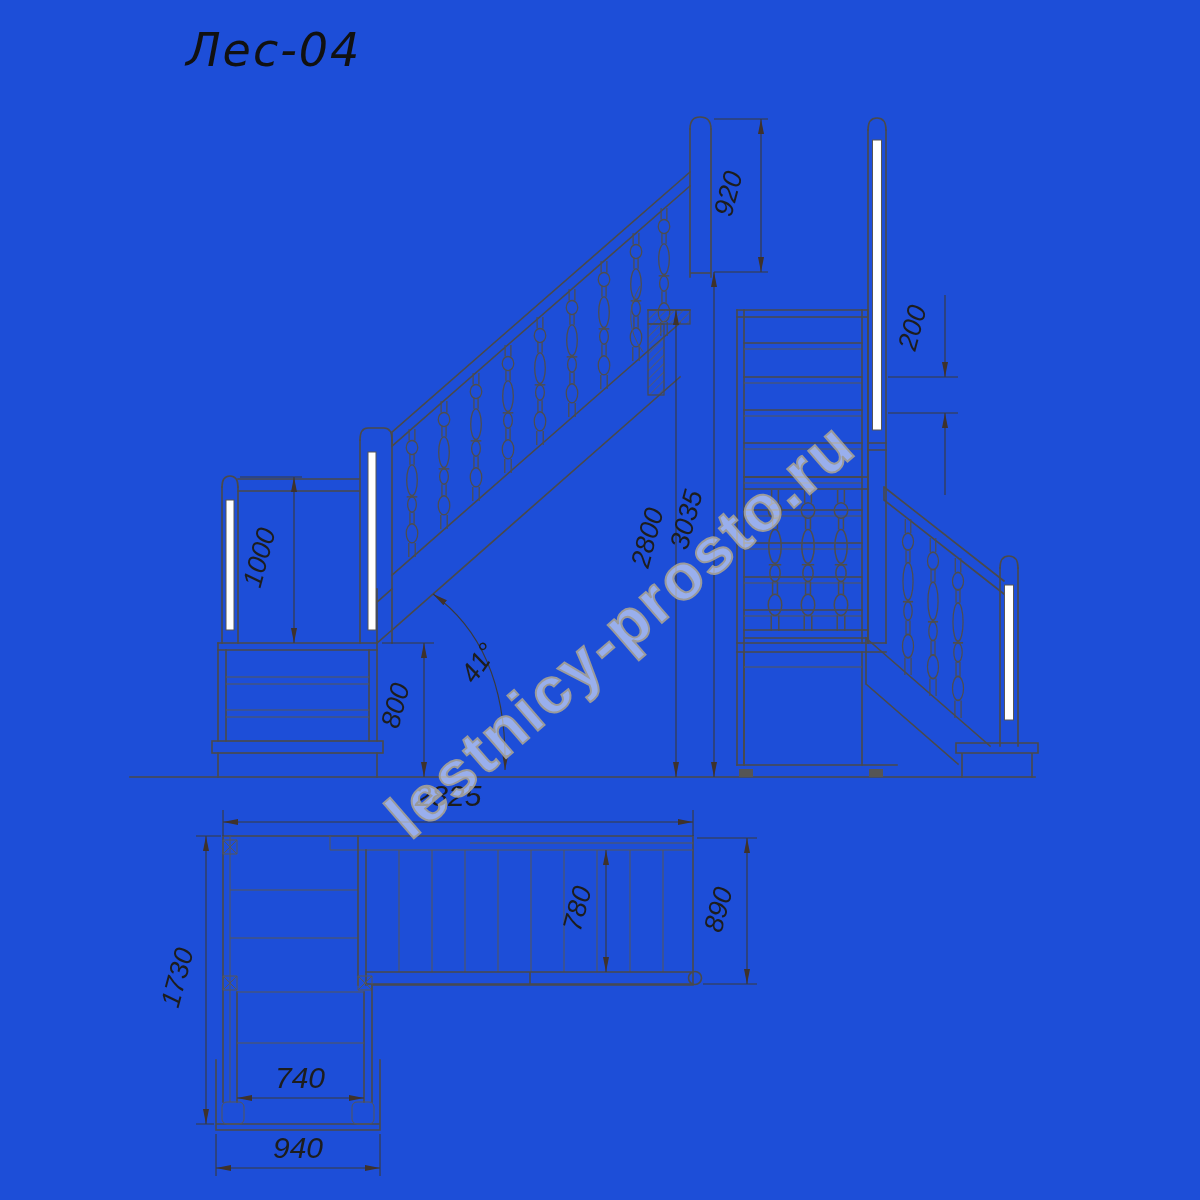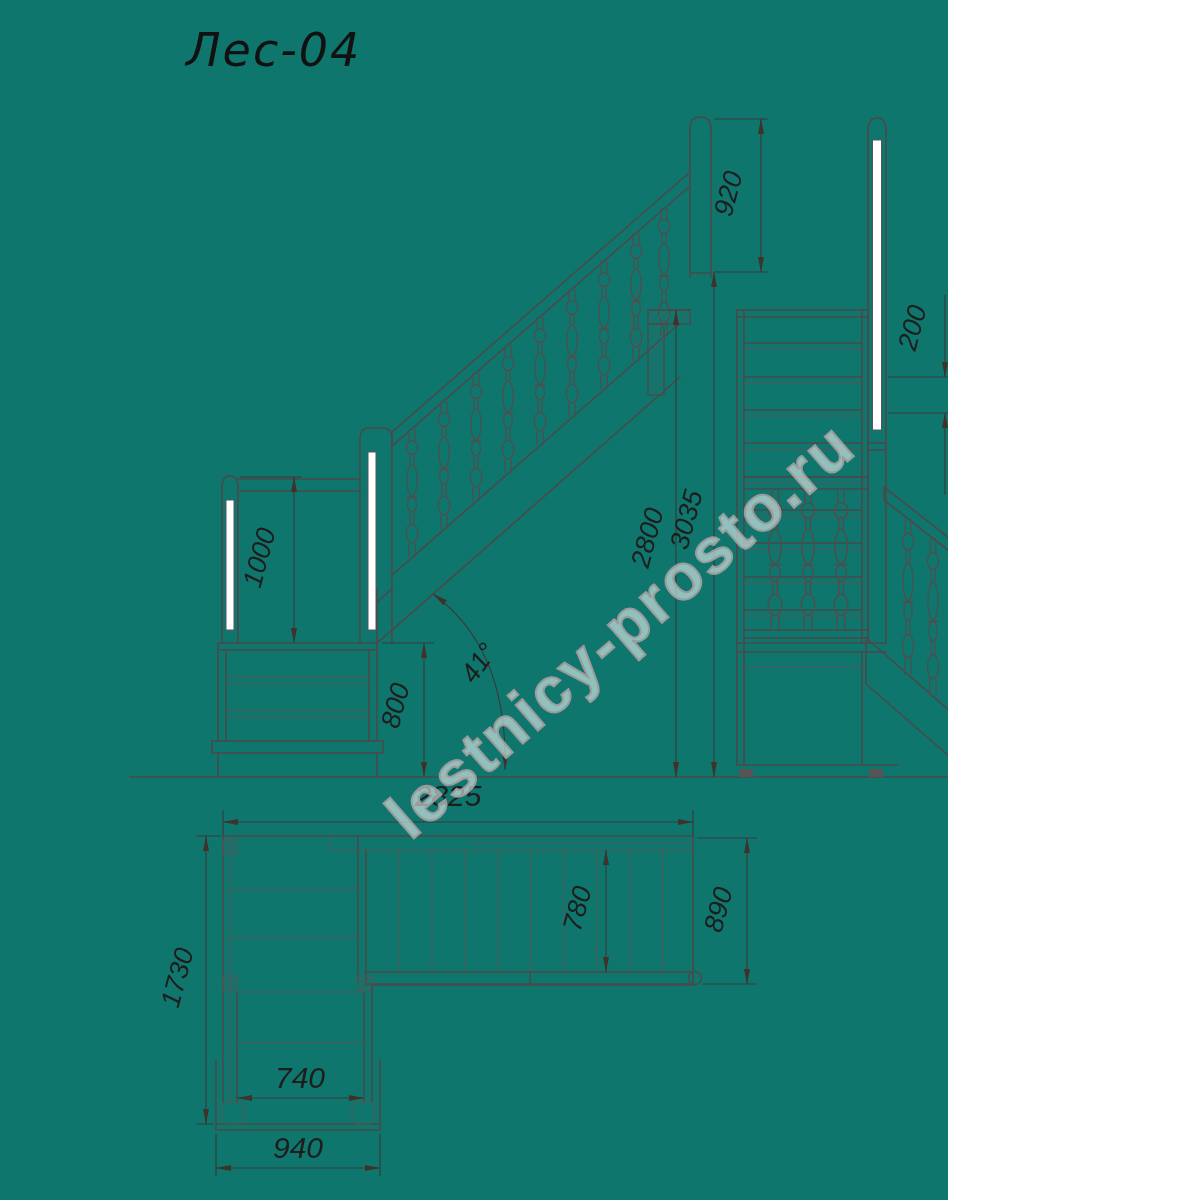--- a/index.html
+++ b/index.html
@@ -1,16 +1,16 @@
 <!DOCTYPE html>
 <html><head>
 <meta charset="utf-8">
 <style>
   html,body{margin:0;padding:0;background:#ffffff;}
-  .page{width:948px;height:1200px;position:relative;background:#0f766e;overflow:hidden;
+  .page{width:1200px;height:1200px;position:relative;background:#1d4ed8;overflow:hidden;
         font-family:"Liberation Sans", sans-serif;}
   svg{display:block}
   .ln{stroke:#4a4a4a;stroke-width:1.6;fill:none;stroke-linecap:square;}
   .thin{stroke:#565656;stroke-width:1;fill:none;}
   .dimln{stroke:#3a3a3a;stroke-width:1.1;fill:none;}
   .dim{font:italic 27px "Liberation Sans", sans-serif;fill:#1d1d1d;}
   .dimh{font:italic 30px "Liberation Sans", sans-serif;fill:#1d1d1d;}
   .ttl{font:italic 46px "DejaVu Sans", sans-serif;fill:#111;letter-spacing:2px;}
   .wm{font:700 64px "Liberation Sans", sans-serif;fill:#ffffff;fill-opacity:.55;
       stroke:#9b9b9b;stroke-width:2px;letter-spacing:3px;}

